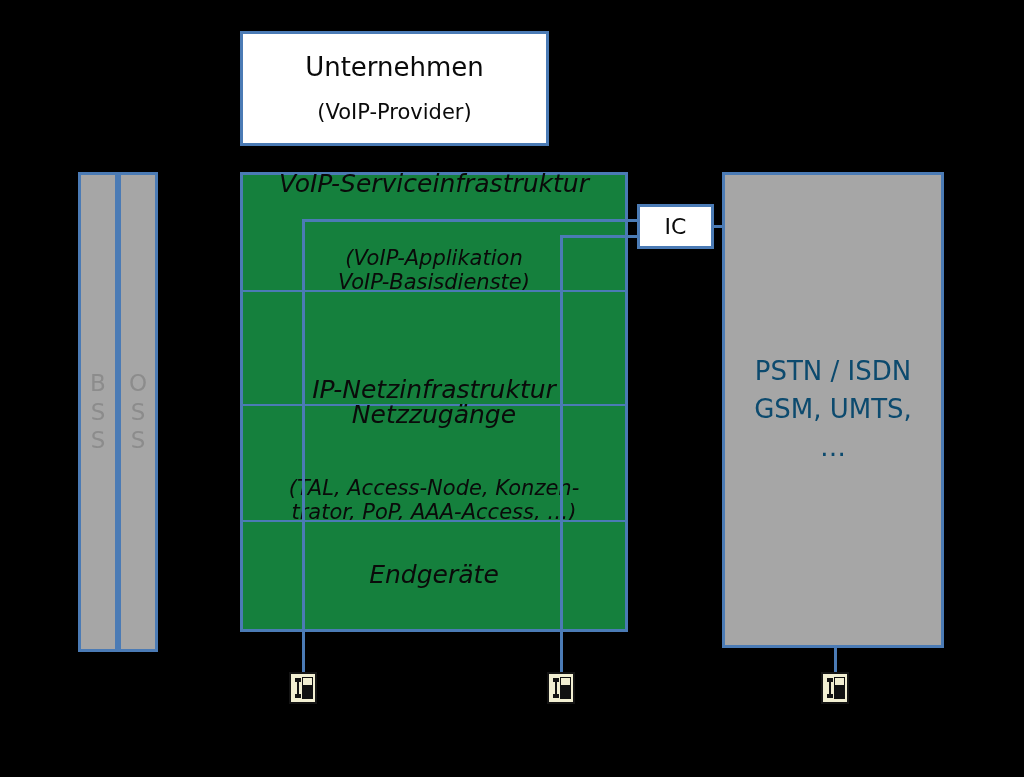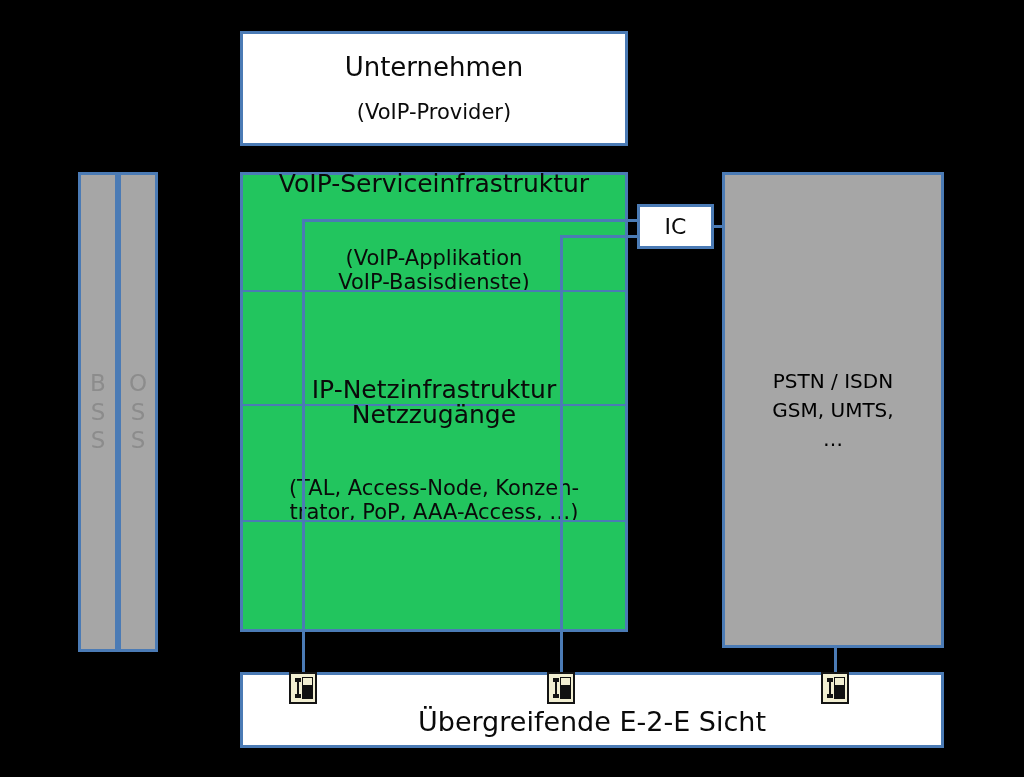--- a/index.html
+++ b/index.html
@@ -34,32 +34,33 @@
     position: absolute;
     background: #A6A6A6;
     border: 3px solid #4B7BB5;
     box-sizing: border-box;
     color: #8C8C8C;
     text-align: center;
   }
 
   
   #unternehmen {
-    left: 240px; top: 31px; width: 388px; height: 115px;
+    left: 240px; top: 31px; width: 309px; height: 115px;
   }
   #unternehmen .t1 { font-size: 26px; }
   #unternehmen .t2 { font-size: 21px; margin-top: 18px; }
 
   
   #stack {
     position: absolute;
     left: 240px; top: 172px; width: 388px; height: 460px;
     border: 3px solid #4B7BB5;
     box-sizing: border-box;
-    background: #22c55e;
+    background: #15803d;
+    font-style: italic;
   }
   .layer {
     position: absolute;
     left: 0; right: 0;
     display: flex;
     flex-direction: column;
     align-items: center;
     justify-content: center;
     color: #0A0A0A;
     text-align: center;
@@ -98,22 +99,22 @@
     text-align: center;
     white-space: pre-line;
   }
 
   
   #pstn {
     left: 722px; top: 172px; width: 222px; height: 476px;
     display: flex; align-items: center; justify-content: center;
   }
   #pstn .ptext {
-    font-size: 20px;
-    color: #000000;
+    font-size: 26px;
+    color: #0c4a6e;
     line-height: 1.45;
     white-space: pre-line;
     text-align: center;
   }
 
   
   #ic {
     left: 637px; top: 204px; width: 77px; height: 45px;
     font-size: 22px;
     z-index: 6;
@@ -203,40 +204,38 @@
     </div>
     <div class="layer" id="layer1">
       <div class="t1">IP-Netzinfrastruktur</div>
     </div>
     <div class="layer" id="layer2">
       <div class="t1">Netzzugänge</div>
       <div class="t2" style="white-space:pre-line">(TAL, Access-Node, Konzen-
 trator, PoP, AAA-Access, …)</div>
     </div>
     <div class="layer" id="layer3">
+      <div class="t1">Endgeräte</div>
     </div>
   </div>
 
   <div class="hline" style="left:302px; top:219px; width:338px;"></div>
   <div class="vline" style="left:302px; top:219px; height:469px;"></div>
 
   <div class="hline" style="left:560px; top:235px; width:80px;"></div>
   <div class="vline" style="left:560px; top:235px; height:453px;"></div>
 
   <div class="vline" style="left:834px; top:648px; height:40px;"></div>
 
   <div class="wbox" id="ic">
     <div>IC</div>
   </div>
 
   <div class="hline" style="left:712px; top:225px; width:12px; z-index:7;"></div>
 
-  <div class="wbox" id="e2e">
-    <div class="t1">Übergreifende E-2-E Sicht</div>
-  </div>
 
   <div class="probe" style="left:289px; top:672px;">
     <svg class="handset" viewBox="0 0 8 22">
       <path d="M1 1 h6 v4 h-2 v12 h2 v4 h-6 v-4 h2 v-12 h-2 z" fill="#141414"></path>
     </svg>
     <div class="body">
         <div class="disp"></div>
       </div>
   </div>
 

